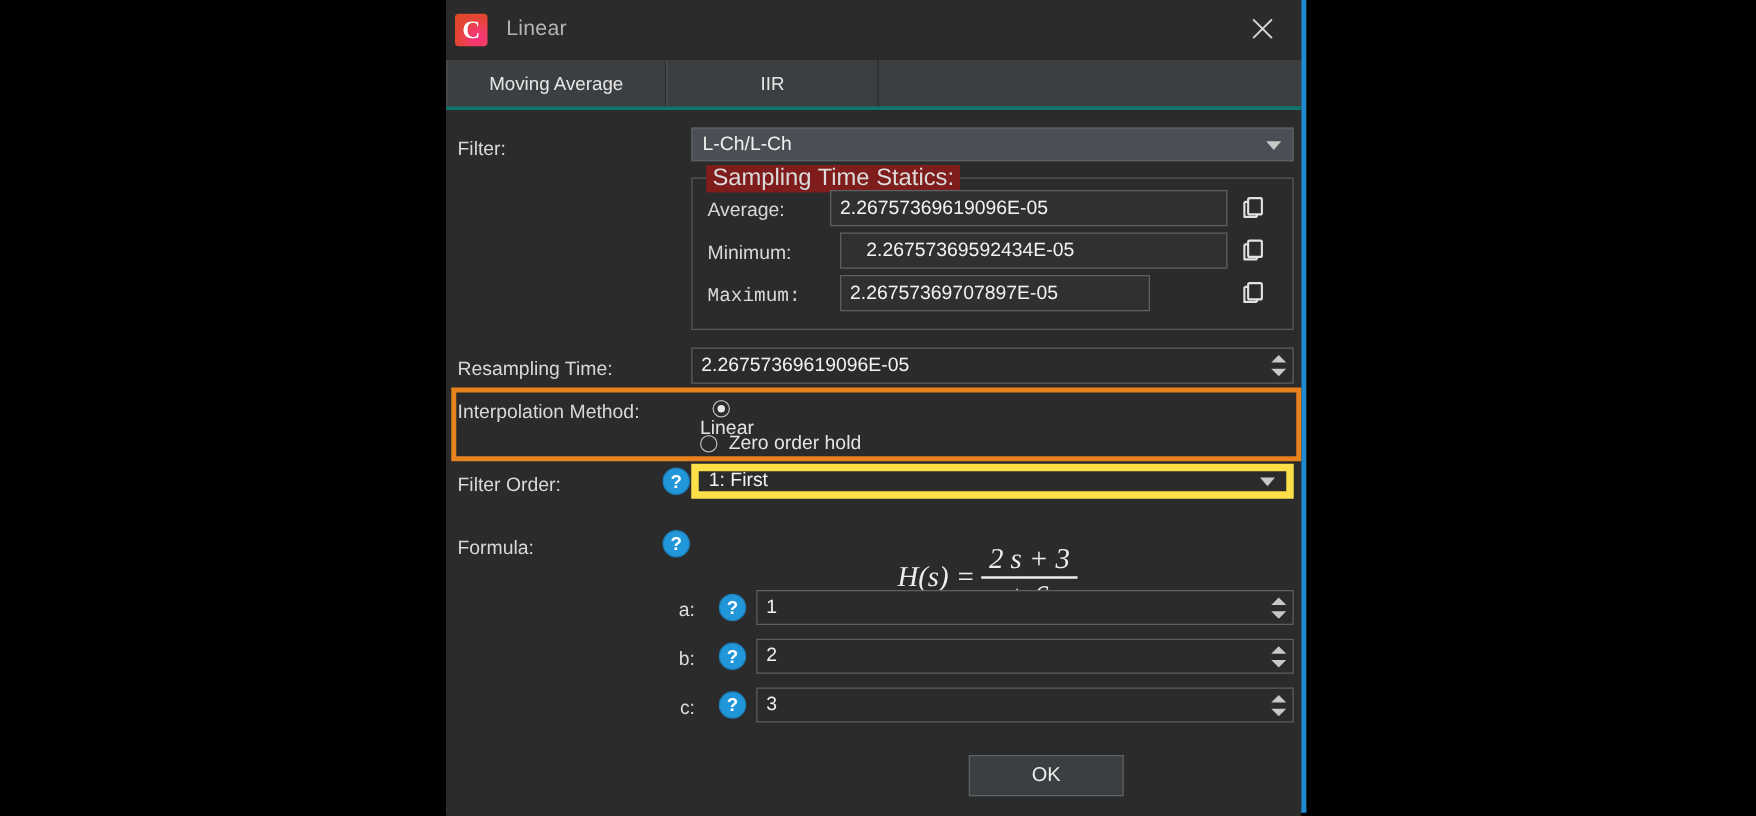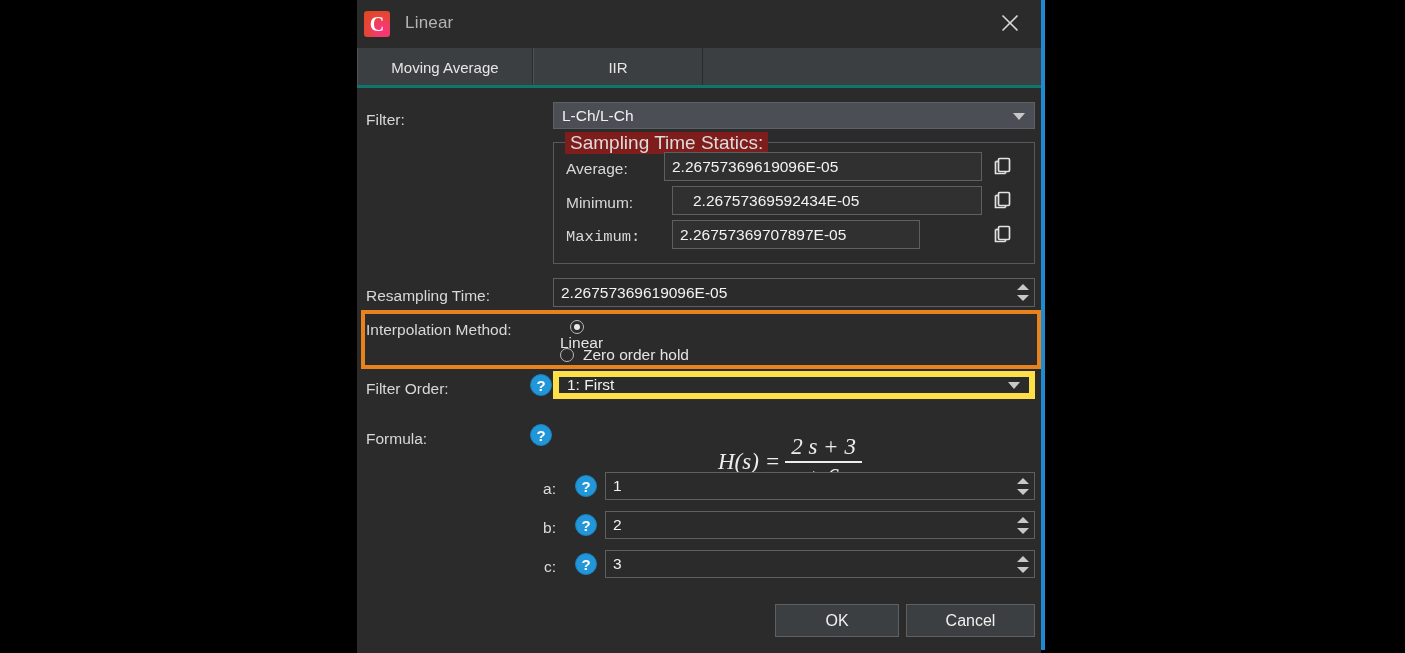--- a/index.html
+++ b/index.html
@@ -494,17 +494,16 @@
       <div class="help-icon" style="left:218px; top:465px;">?</div>
       <div class="spin" style="left:248px; top:462px; width:430px; height:28px;">
         <span>3</span>
         <span class="spin-btns">
           <span class="spin-up"></span>
           <span class="spin-down"></span>
         </span>
       </div>
 
       <div class="btn" style="left:418px; top:516px; width:124px; height:33px;">OK</div>
-      <div class="btn" style="left:549px; top:516px; width:129px; height:33px;">Cancel</div>
 
     </div>
   </div>
 </div>
 
 </body></html>

